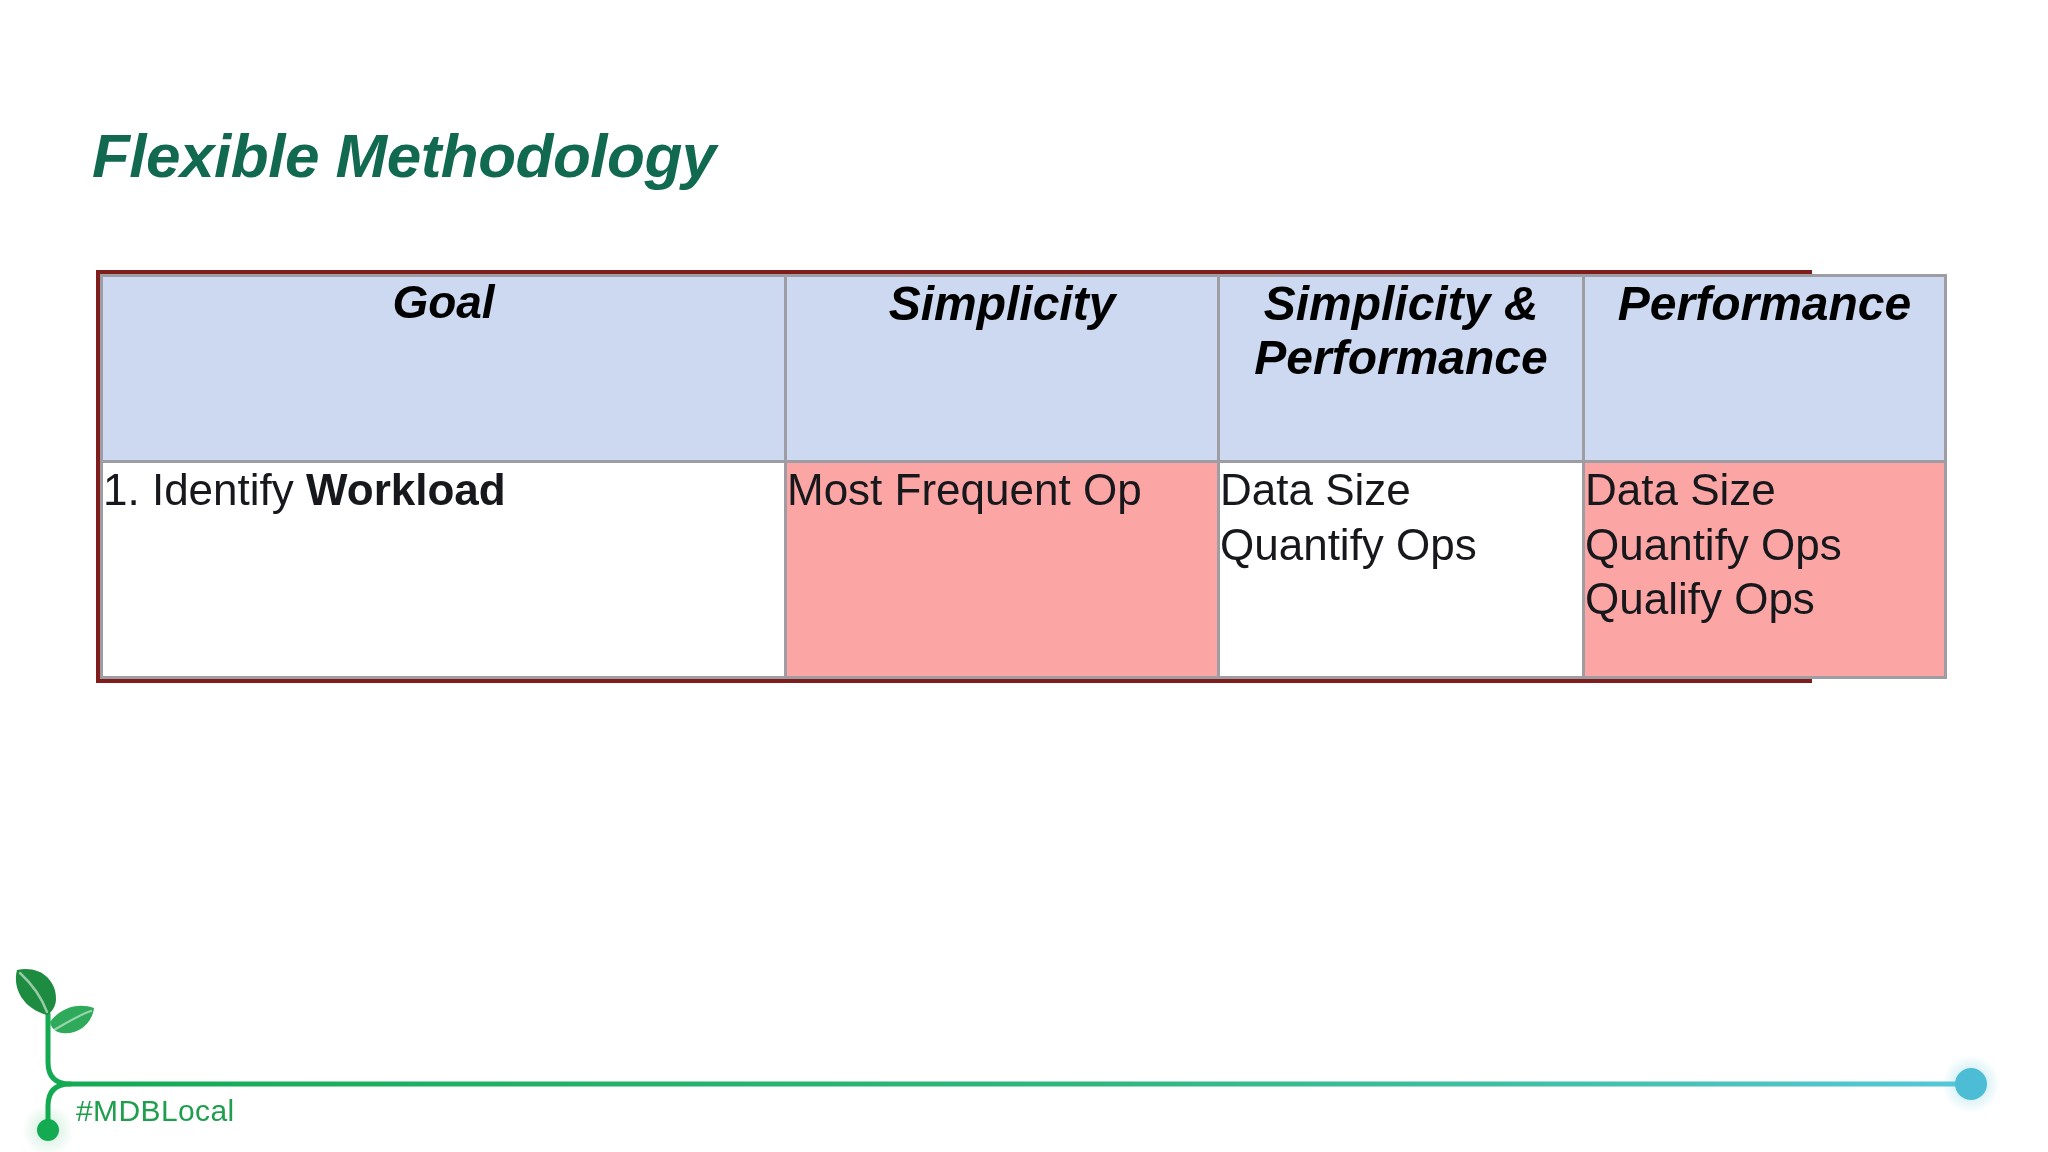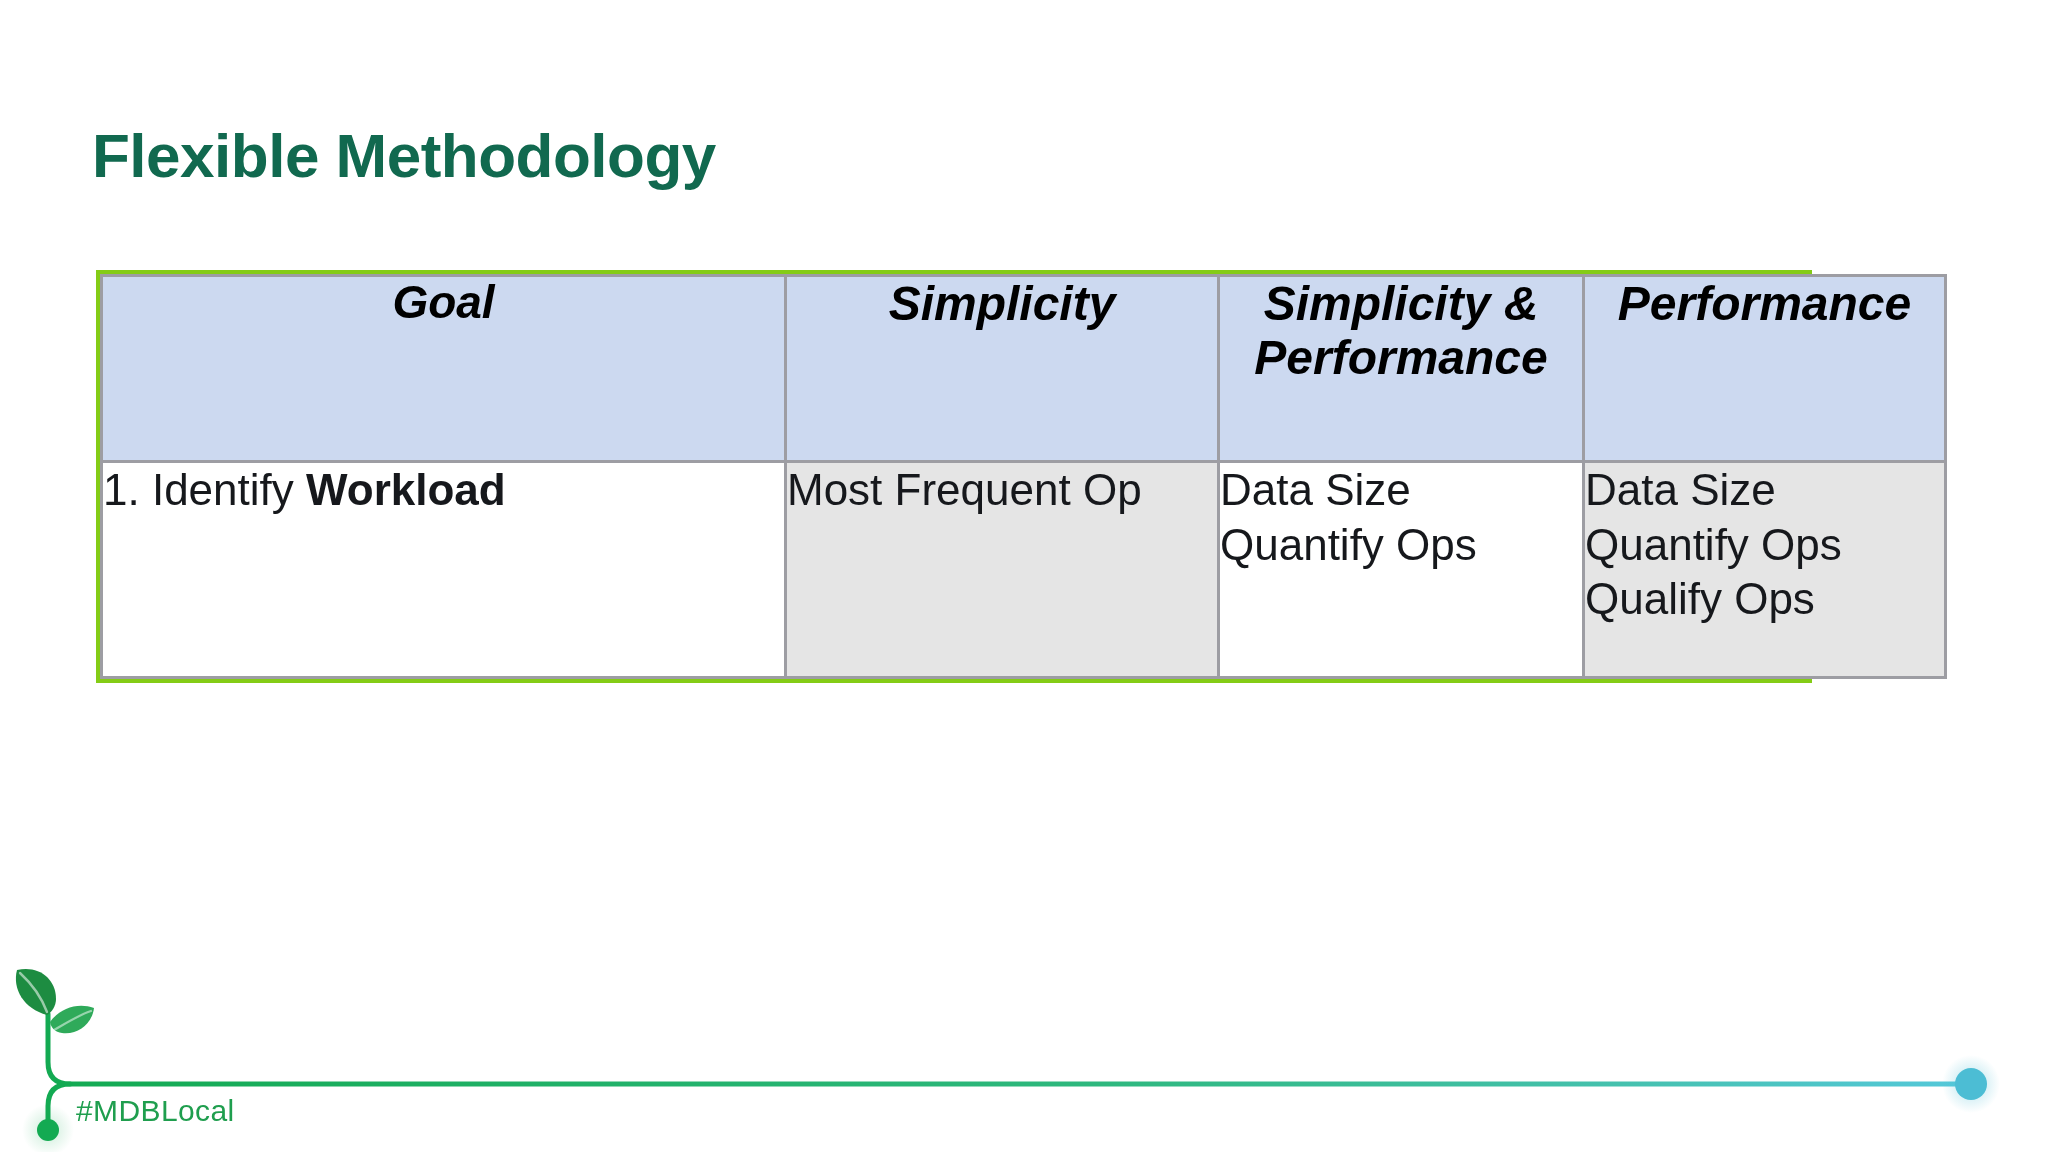--- a/index.html
+++ b/index.html
@@ -19,29 +19,30 @@
   
   .slide-title {
     position: absolute;
     left: 92px;
     top: 120px;
     font-size: 62px;
     font-weight: bold;
     color: #11694f;
     letter-spacing: -0.5px;
     white-space: nowrap;
+    font-style: italic;
   }
 
   
   .table-wrap {
     position: absolute;
     left: 96px;
     top: 270px;
     width: 1716px;
-    border: 4px solid #84cc16;
+    border: 4px solid #7f1d1d;
     box-sizing: border-box;
     background: #ffffff;
   }
   table.methodology {
     width: 100%;
     border-collapse: collapse;
     table-layout: fixed;
   }
   table.methodology col.c1 { width: 684px; }
   table.methodology col.c2 { width: 433px; }
@@ -72,21 +73,21 @@
   thead th.th-goal { font-size: 46px; }
 
   
   tbody td {
     font-size: 44px;
     color: #16181c;
     line-height: 1.24;
     padding: 22px 22px 26px 22px;
   }
   tbody td.col-white { background: #ffffff; }
-  tbody td.col-gray  { background: #e5e5e5; }
+  tbody td.col-gray  { background: #fca5a5; }
   tbody td.center    { text-align: center; }
 
   tbody tr.r1 td { height: 216px; }
   tbody tr.r2 td { height: 196px; }
   tbody tr.r3 td { height: 160px; }
 
   tbody td .kw { font-weight: bold; }
   tbody td .line { display: block; }
 
   

